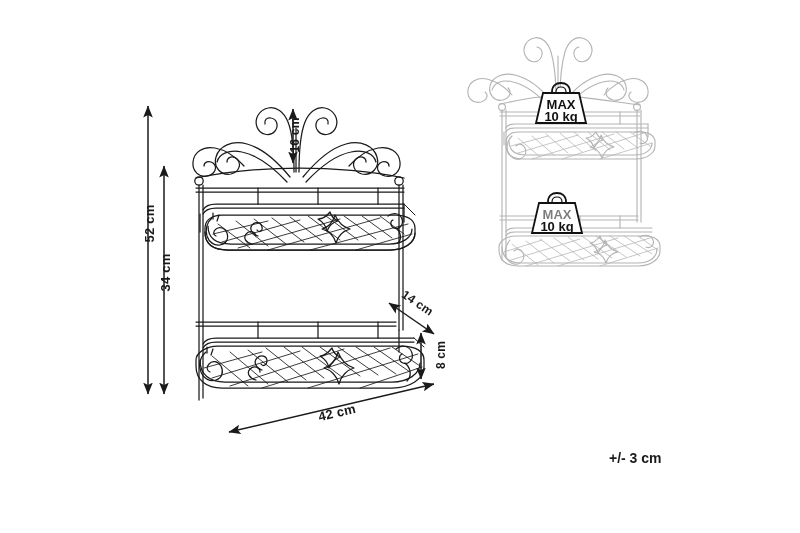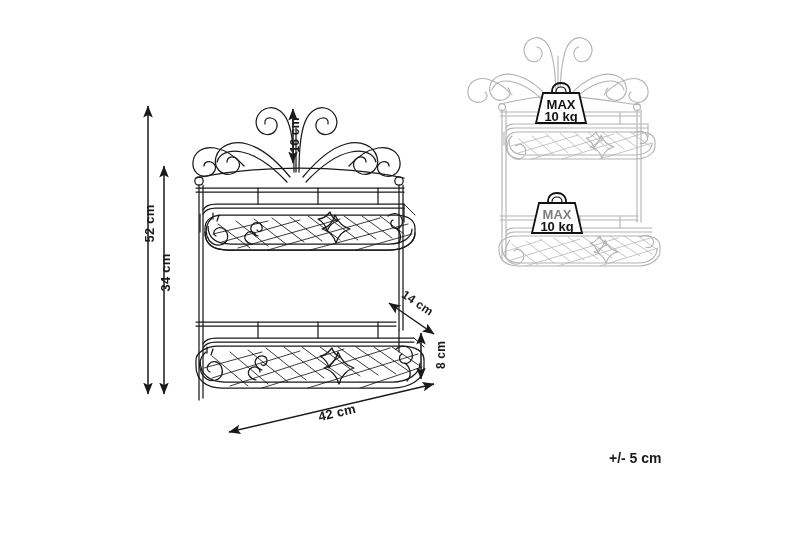--- a/index.html
+++ b/index.html
@@ -344,15 +344,15 @@
       <path d="M539 203 L575 203 L582 233 L532 233 Z" fill="#ffffff" stroke="#111111" stroke-width="1.8"></path>
     </g>
   </svg>
 
   <div class="badge-text" style="left:536px; top:98px; width:50px; font-size:13px;">MAX</div>
   <div class="badge-text" style="left:536px; top:110px; width:50px; font-size:13px;">10 kg</div>
 
   <div class="badge-text" style="left:532px; top:208px; width:50px; font-size:13px; opacity:0.55;">MAX</div>
   <div class="badge-text" style="left:532px; top:220px; width:50px; font-size:13px;">10 kg</div>
 
-  <div class="tolerance" style="left:609px; top:450px;">+/- 5 cm</div>
+  <div class="tolerance" style="left:609px; top:450px;">+/- 3 cm</div>
 
 </div>
 
 </body></html>

